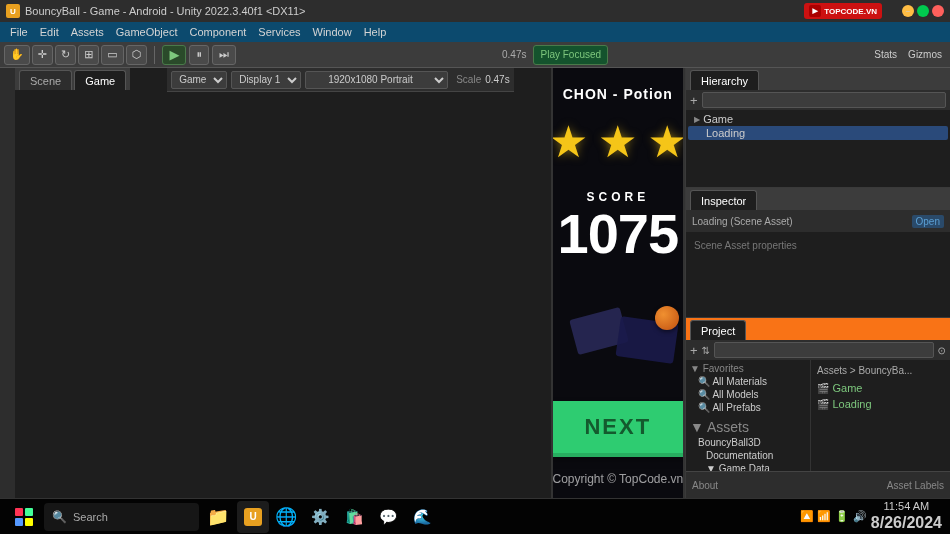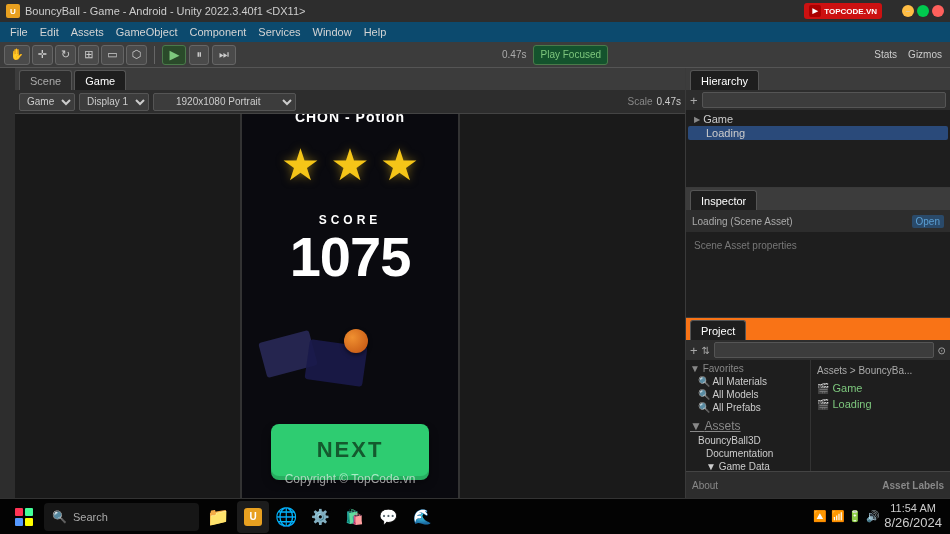--- a/index.html
+++ b/index.html
@@ -60,21 +60,21 @@
   <div style="height:20px; padding:0 6px; background:#14532d; border:1px solid #4a7a4a; border-radius:3px; color:#7dc77d; font-size:10px; cursor:pointer; display:flex; align-items:center;">Play Focused</div>
   <div style="flex:1;"></div>
   <span style="font-size:10px; color:#ccc; padding:0 4px; cursor:pointer;">Stats</span>
   <span style="font-size:10px; color:#ccc; padding:0 4px; cursor:pointer;">Gizmos</span>
 </div>
 
 <div style="flex:1; display:flex; overflow:hidden; position:relative;">
 
   <div style="width:15px; background:#2d2d2d; flex-shrink:0;"></div>
 
-  <div style="flex:1; display:flex; flex-direction:column; overflow:hidden;">
+  <div style="flex:1; display:flex; flex-direction:row; overflow:hidden;gap:37px;">
 
     <div style="height:22px; background:#3c3c3c; display:flex; align-items:flex-end; padding:0 4px;">
       <div style="height:20px; padding:0 10px; background:#2d2d2d; border:1px solid #555; border-bottom:none; font-size:11px; color:#aaa; display:flex; align-items:center; cursor:pointer; border-radius:3px 3px 0 0;">Scene</div>
       <div style="height:20px; padding:0 10px; background:#1e1e1e; border:1px solid #555; border-bottom:none; font-size:11px; color:#fff; display:flex; align-items:center; cursor:pointer; border-radius:3px 3px 0 0; margin-left:2px;">Game</div>
     </div>
 
     <div style="height:24px; background:#2d2d2d; border-bottom:1px solid #444; display:flex; align-items:center; padding:0 4px; gap:4px; font-size:10px; color:#bbb;">
       <select style="background:#3c3c3c; border:1px solid #555; border-radius:2px; color:#ccc; font-size:10px; padding:1px 3px; height:18px;">
         <option>Game</option>
       </select>
@@ -172,21 +172,21 @@
             <span>All Materials</span>
           </div>
           <div style="color:#ccc; padding:1px 2px; cursor:pointer; display:flex; align-items:center; gap:2px; border-radius:2px; font-size:10px; padding-left:10px;">
             <span style="color:#aaa;">🔍</span>
             <span>All Models</span>
           </div>
           <div style="color:#ccc; padding:1px 2px; cursor:pointer; display:flex; align-items:center; gap:2px; border-radius:2px; font-size:10px; padding-left:10px;">
             <span style="color:#aaa;">🔍</span>
             <span>All Prefabs</span>
           </div>
-          <div style="color:#888; padding:2px 2px 1px; font-size:12px; cursor:pointer; margin-top:3px;text-decoration:underline;">▼ <span>Assets</span></div>
+          <div style="color:#888; padding:2px 2px 1px; font-size:14px; cursor:pointer; margin-top:3px;">▼ <span>Assets</span></div>
           <div style="color:#ccc; padding:1px 2px; cursor:pointer; font-size:10px; padding-left:10px;"><span>BouncyBall3D</span></div>
           <div style="color:#ccc; padding:1px 2px; cursor:pointer; font-size:10px; padding-left:18px;"><span>Documentation</span></div>
           <div style="color:#ccc; padding:1px 2px; cursor:pointer; font-size:10px; padding-left:18px;">▼ <span>Game Data</span></div>
           <div style="color:#ccc; padding:1px 2px; cursor:pointer; font-size:10px; padding-left:26px;"><span>Animation</span></div>
 
         </div>
 
         <div style="flex:1; padding:4px; overflow:hidden;">
           <div style="font-size:10px; color:#aaa; padding:1px 2px; margin-bottom:3px;">Assets &gt; BouncyBa...</div>
           <div style="font-size:11px; color:#7dc77d; padding:2px 2px; cursor:pointer; display:flex; align-items:center; gap:3px;">
@@ -197,21 +197,21 @@
             <span style="font-size:10px;">🎬</span>
             <span>Loading</span>
           </div>
         </div>
       </div>
     </div>
 
     <div style="height:27px; background:#2d2d2d; border-top:1px solid #444; display:flex; align-items:center; padding:0 6px; font-size:10px; color:#888;">
       <span style="cursor:pointer;">About</span>
       <span style="flex:1;"></span>
-      <span style="cursor:pointer;font-weight:bold;">Asset Labels</span>
+      <span style="cursor:pointer;">Asset Labels</span>
     </div>
 
   </div>
 
 </div>
 
 <div style="height:36px; background:rgba(0,0,0,0.88); display:flex; align-items:center; padding:0 8px; flex-shrink:0; gap:4px; border-top:1px solid #333;">
   <div style="width:32px; height:28px; display:flex; align-items:center; justify-content:center; border-radius:4px; cursor:pointer;">
     <div style="width:18px; height:18px; display:grid; grid-template-columns:1fr 1fr; gap:2px;">
       <div style="background:#f35; border-radius:1px;"></div>
@@ -238,16 +238,16 @@
   <div style="flex:1;"></div>
   <div style="display:flex; align-items:center; gap:4px; font-size:11px; color:#ccc;">
     <span style="display:flex; gap:4px; font-size:11px;">
       <span style="cursor:pointer;">🔼</span>
       <span style="cursor:pointer;">📶</span>
       <span style="cursor:pointer;">🔋</span>
       <span style="cursor:pointer;">🔊</span>
     </span>
     <div style="text-align:center; cursor:pointer;">
       <span style="display:block; font-size:11px; line-height:1.3; color:#ccc;">11:54 AM</span>
-      <span style="display:block; font-size:13px; line-height:1.3; color:#ccc;">8/26/2024</span>
+      <span style="display:block; font-size:16px; line-height:1.3; color:#ccc;font-weight:bold;">8/26/2024</span>
     </div>
   </div>
 </div>
 
 </body></html>

